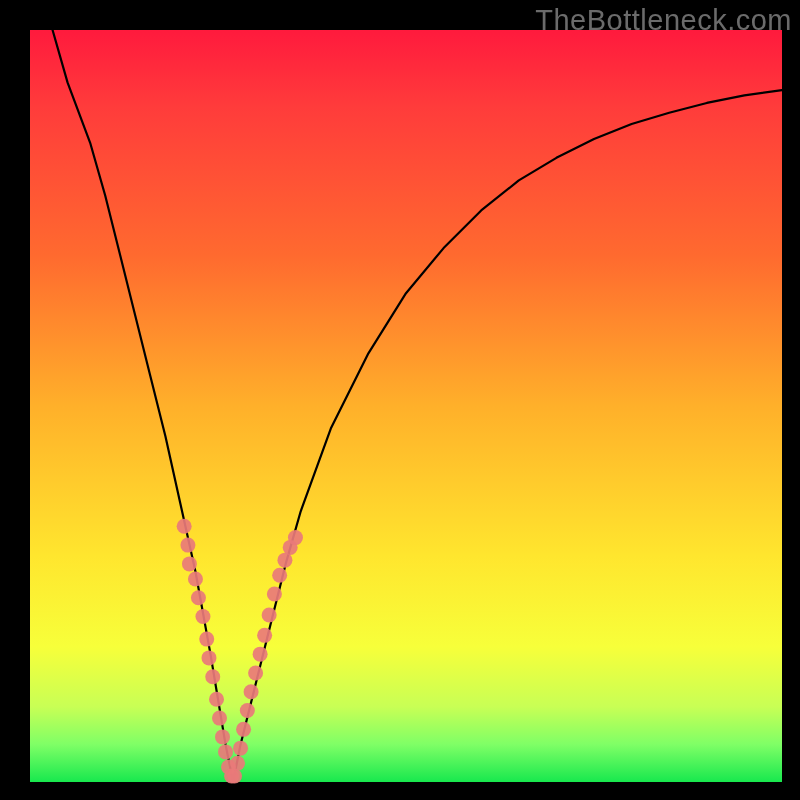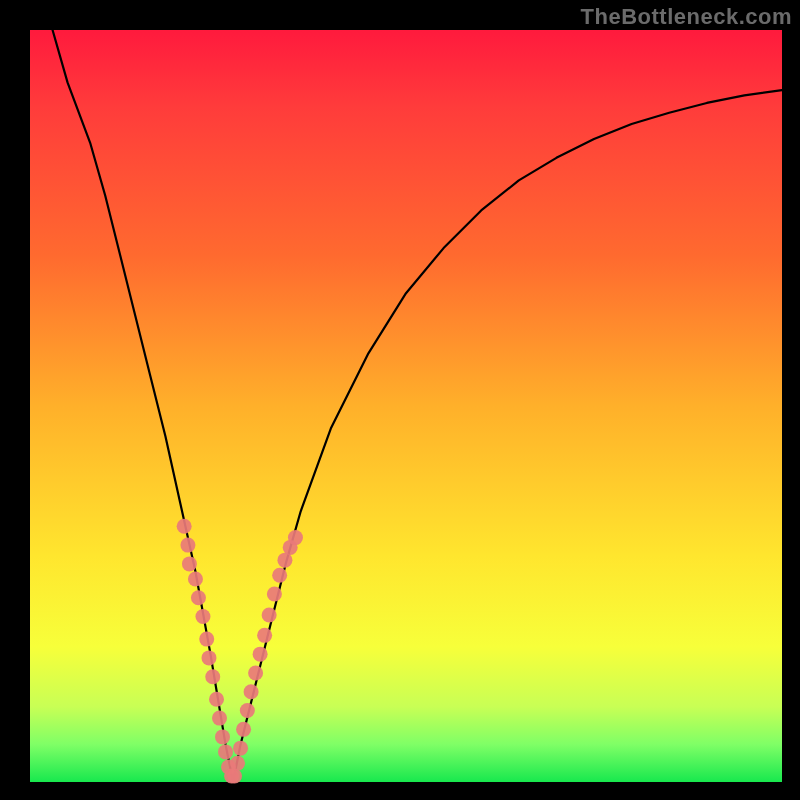--- a/index.html
+++ b/index.html
@@ -35,22 +35,22 @@
       #f7ff3a 82%,
       #c8ff55 90%,
       #7fff66 95%,
       #18e84e 100%);
   }
   .watermark {
     position: absolute;
     top: 4px;
     right: 8px;
     color: #6b6b6b;
-    font-size: 22px;
-    font-weight: 700;
+    font-size: 29px;
+    font-weight: 400;
     letter-spacing: 0.5px;
     user-select: none;
   }
   svg.curve {
     position: absolute;
     left: 0;
     top: 0;
     width: 752px;
     height: 752px;
     overflow: visible;

